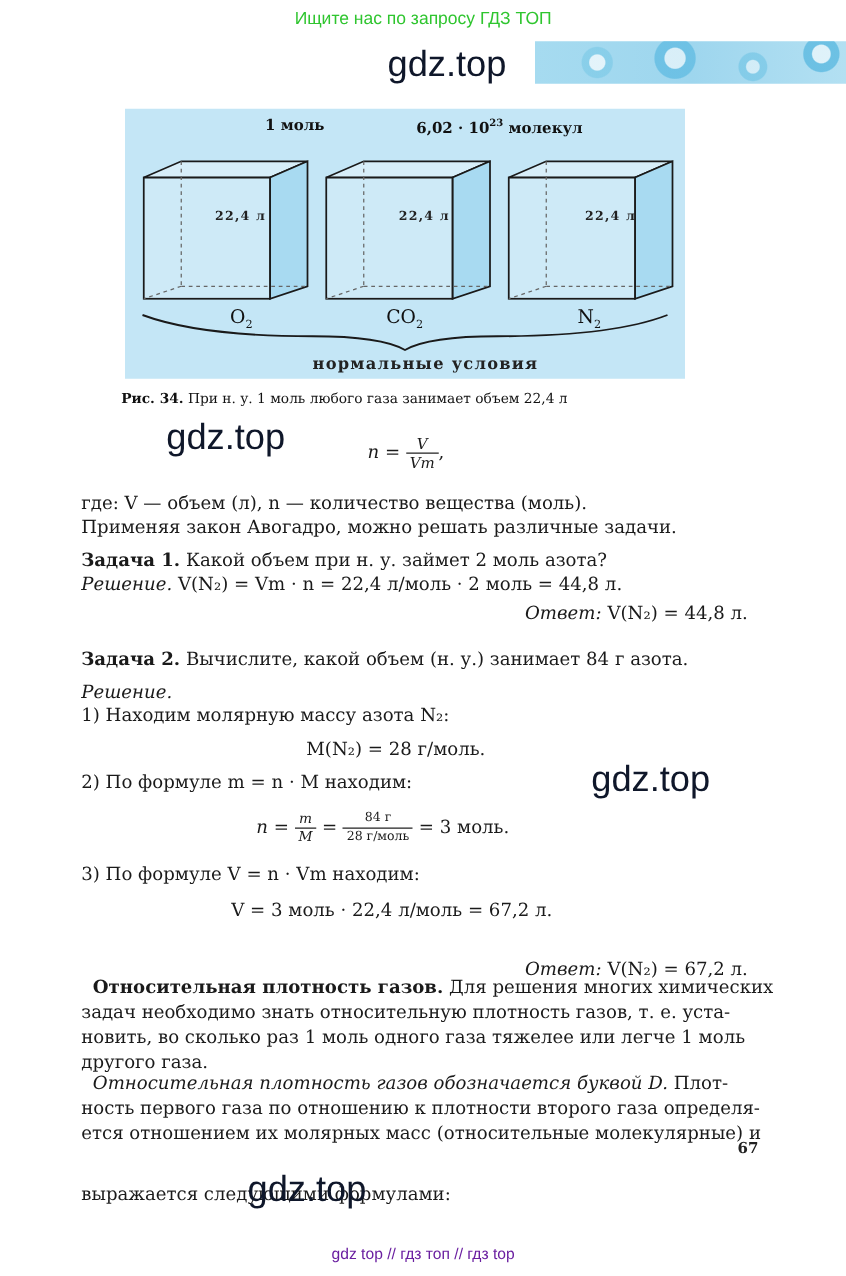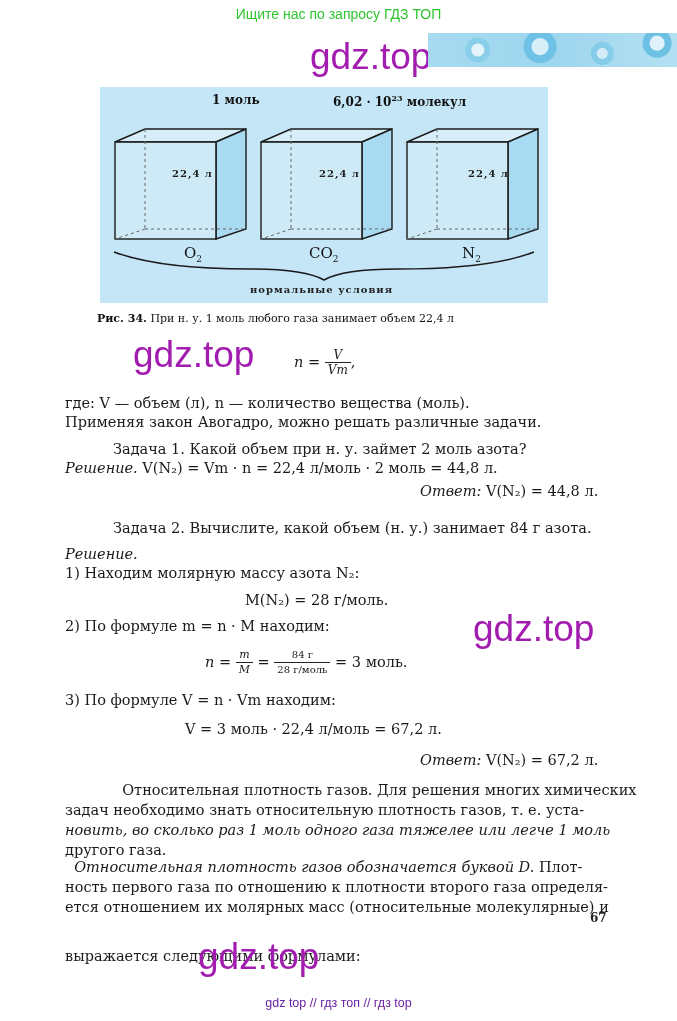--- a/index.html
+++ b/index.html
@@ -1,39 +1,39 @@
 <!DOCTYPE html>
 <html><head>
 <meta charset="utf-8">
 <style>
   html, body { margin:0; padding:0; background:#ffffff; }
   body { width:677px; height:1021px; position:relative; overflow:hidden; font-family:"DejaVu Serif", serif; color:#1a1a1a; }
   .abs { position:absolute; }
   .top-banner { top:6px; left:0; width:677px; text-align:center; font-family:"Liberation Sans", sans-serif; font-size:14px; color:#2fc52f; }
-  .wm { font-family:"Liberation Sans", sans-serif; color:#a21caf; font-size:37px; }
+  .wm { font-family:"Liberation Sans", sans-serif; color:#0f172a; font-size:29px; }
   .bubbles { left:428px; top:33px; width:249px; height:34px;
     background:
       radial-gradient(circle at 20% 50%, rgba(255,255,255,0.7) 0 6px, rgba(120,200,230,0.6) 7px 12px, transparent 13px),
       radial-gradient(circle at 45% 40%, rgba(255,255,255,0.6) 0 8px, rgba(90,185,225,0.7) 9px 16px, transparent 17px),
       radial-gradient(circle at 70% 60%, rgba(255,255,255,0.5) 0 5px, rgba(110,195,228,0.6) 6px 11px, transparent 12px),
       radial-gradient(circle at 92% 30%, rgba(255,255,255,0.6) 0 7px, rgba(80,180,222,0.7) 8px 14px, transparent 15px),
       linear-gradient(90deg,#a6dbf0,#9ed6ee 50%,#b3e0f2);
   }
   .figure-panel { left:100px; top:87px; width:448px; height:216px; background:#c4e6f6; }
   .fig-label { font-family:"DejaVu Serif", serif; font-weight:bold; font-size:12px; color:#111; }
   .fig-label sup { font-size:8px; }
   .vol-label { font-family:"DejaVu Serif", serif; font-weight:bold; font-size:10px; letter-spacing:1px; color:#222; }
   .gas-label { font-family:"DejaVu Serif", serif; font-size:15px; color:#111; }
   .gas-label sub { font-size:9px; }
-  .cond-label { font-family:"DejaVu Serif", serif; font-weight:bold; font-size:10px; letter-spacing:1px; color:#222; }
+  .cond-label { font-family:"DejaVu Serif", serif; font-weight:bold; font-size:13px; letter-spacing:1px; color:#222; }
   .caption { left:0; width:551px; top:312px; text-align:center; font-size:11px; color:#111; }
   .caption b { font-weight:bold; }
   .txt { font-size:14.5px; line-height:20px; color:#1a1a1a; white-space:nowrap; }
   .it { font-style:italic; }
-  .bd { font-weight:normal;margin-left:48px; }
+  .bd { font-weight:bold; }
   .frac { display:inline-block; vertical-align:middle; text-align:center; }
   .frac span { display:block; padding:0 3px; }
   .frac .num { border-bottom:1px solid #222; }
   sub { font-size:9px; }
   .page-num { left:590px; top:911px; font-size:12px; font-weight:bold; color:#222; }
   .footer { left:0; width:677px; top:996px; text-align:center; font-family:"Liberation Sans", sans-serif; font-size:12.5px; color:#6a1fa0; }
 </style>
 </head>
 <body>
 
@@ -108,25 +108,25 @@
 <div class="abs txt" style="left:205px;top:648px;">
   <span class="it">n =</span>
   <span class="frac it" style="font-size:11px;line-height:14px;"><span class="num">m</span><span>M</span></span>
   <span>=</span>
   <span class="frac" style="font-size:10px;line-height:14px;text-align:center;"><span class="num">84 г</span><span>28 г/моль</span></span>
   <span>= 3 моль.</span>
 </div>
 
 <div class="abs txt" style="left:65px;top:690px;">3) По формуле V = n · Vm находим:</div>
 <div class="abs txt" style="left:185px;top:719px;">V = 3 моль · 22,4 л/моль = 67,2 л.</div>
-<div class="abs txt" style="left:420px;top:750px;"><span class="it">Ответ:</span> <span>V(N₂) = 67,2 л.</span></div>
+<div class="abs txt" style="left:420px;top:766px;"><span class="it">Ответ:</span> <span>V(N₂) = 67,2 л.</span></div>
 
 <div class="abs txt" style="left:65px;top:780px;">&nbsp;&nbsp;<span class="bd">Относительная плотность газов.</span> <span>Для решения многих химических</span></div>
 <div class="abs txt" style="left:65px;top:800px;">задач необходимо знать относительную плотность газов, т. е. уста-</div>
-<div class="abs txt" style="left:65px;top:820px;font-style:italic;">новить, во сколько раз 1 моль одного газа тяжелее или легче 1 моль</div>
+<div class="abs txt" style="left:65px;top:820px;">новить, во сколько раз 1 моль одного газа тяжелее или легче 1 моль</div>
 <div class="abs txt" style="left:65px;top:840px;">другого газа.</div>
 <div class="abs txt" style="left:65px;top:857px;">&nbsp;&nbsp;<span class="it">Относительная плотность газов обозначается буквой D.</span> <span>Плот-</span></div>
 <div class="abs txt" style="left:65px;top:877px;">ность первого газа по отношению к плотности второго газа определя-</div>
 <div class="abs txt" style="left:65px;top:897px;">ется отношением их молярных масс (относительные молекулярные) и</div>
 <div class="abs txt" style="left:65px;top:914px;margin-top:32px;">выражается следующими формулами:</div>
 
 <div class="abs wm" style="left:198px;top:936px;">gdz.top</div>
 <div class="abs page-num">67</div>
 
 <div class="abs footer">gdz top  //  гдз топ  //  гдз top</div>

